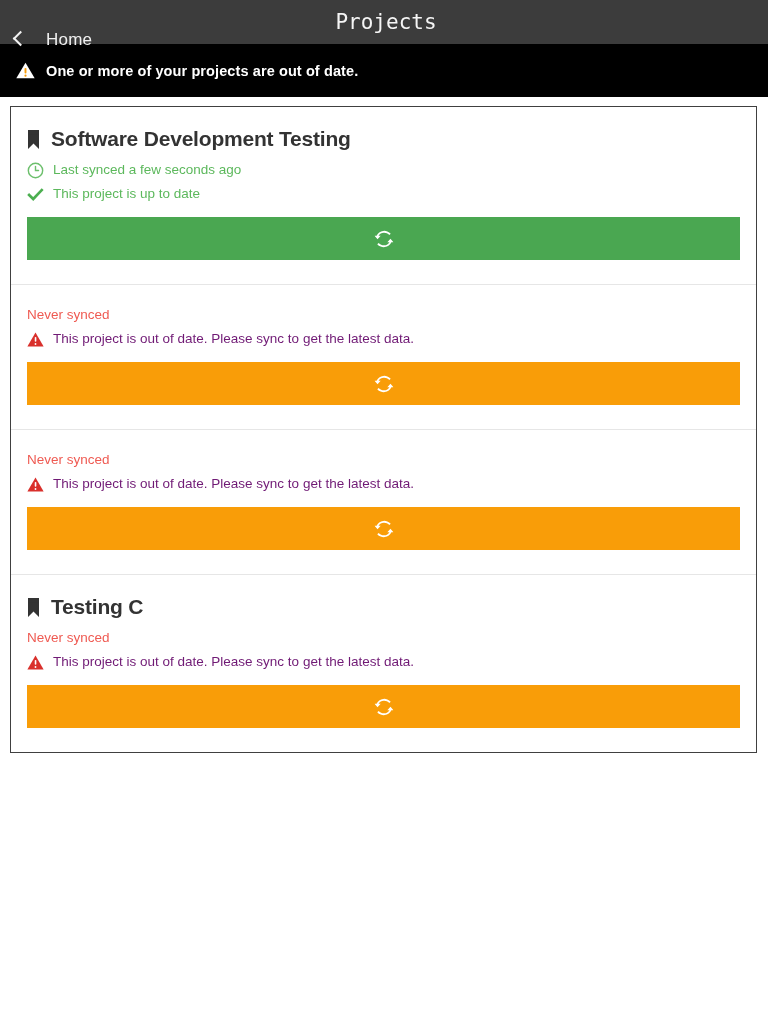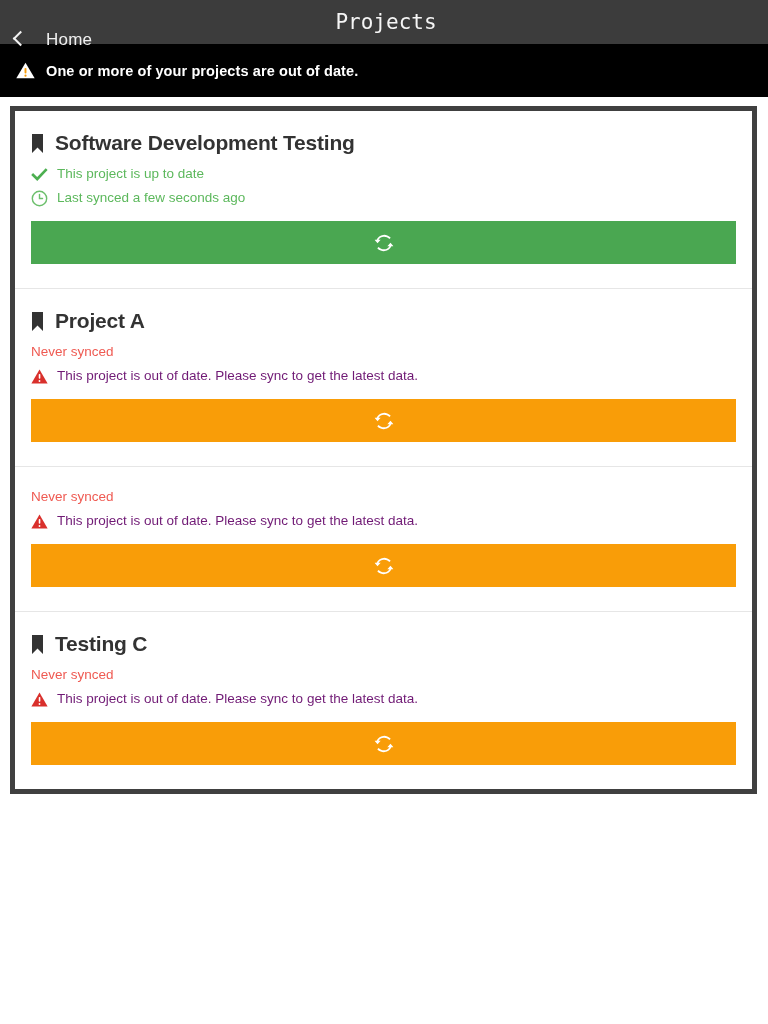--- a/index.html
+++ b/index.html
@@ -70,21 +70,21 @@
     font-size: 14.5px;
     font-weight: bold;
     margin-left: 11px;
     letter-spacing: .1px;
   }
   .tri-white { width: 19px; height: 17px; flex: none; display:block; }
 
   
   .panel {
     margin: 9px 11px 0 10px;
-    border: 5px solid #404040;
+    border: 1px solid #404040;
     background: #ffffff;
   }
   .prow {
     padding: 20px 16px 24px 16px;
     border-bottom: 1px solid #e6e6e6;
   }
   .prow:last-child { border-bottom: none; }
 
   .ptitle {
     display: flex;
@@ -156,47 +156,40 @@
   <div class="prow">
     <div class="ptitle">
       <svg class="bookmark" viewBox="0 0 13 19">
         <path d="M1 0 H12 V19 L6.5 13.6 L1 19 Z" fill="#333333"></path>
         <rect x="1" y="0" width="11" height="4.4" fill="#333333"></rect>
       </svg>
       <span>Software Development Testing</span>
     </div>
     <div class="pline green">
       <svg class="ico" viewBox="0 0 18 18">
-        <path d="M2.2 9.4 L6.6 13.8 L15.6 4.4" fill="none" stroke="#4caf50" stroke-width="2.8" stroke-linecap="square"></path>
-      </svg>
-      <span>This project is up to date</span>
+        <circle cx="9" cy="9" r="7.6" fill="none" stroke="#6cbf6c" stroke-width="1.5"></circle>
+        <path d="M9 4.6 V9 H12.2" fill="none" stroke="#6cbf6c" stroke-width="1.5" stroke-linecap="round"></path>
+      </svg>
+      <span>Last synced a few seconds ago</span>
     </div>
     <div class="pline green">
       <svg class="ico" viewBox="0 0 18 18">
-        <circle cx="9" cy="9" r="7.6" fill="none" stroke="#6cbf6c" stroke-width="1.5"></circle>
-        <path d="M9 4.6 V9 H12.2" fill="none" stroke="#6cbf6c" stroke-width="1.5" stroke-linecap="round"></path>
-      </svg>
-      <span>Last synced a few seconds ago</span>
+        <path d="M2.2 9.4 L6.6 13.8 L15.6 4.4" fill="none" stroke="#4caf50" stroke-width="2.8" stroke-linecap="square"></path>
+      </svg>
+      <span>This project is up to date</span>
     </div>
     <button class="syncbtn green">
       <svg class="sync-ico" viewBox="0 0 20 20">
         <path d="M15.6 5.9 A7 7 0 0 0 4.2 6.6 L6.5 6.6 L3.2 10.3 L0 6.6 L2.2 6.6 A8.9 8.9 0 0 1 17.1 4.6 Z" fill="#ffffff"></path>
         <path d="M4.4 14.1 A7 7 0 0 0 15.8 13.4 L13.5 13.4 L16.8 9.7 L20 13.4 L17.8 13.4 A8.9 8.9 0 0 1 2.9 15.4 Z" fill="#ffffff"></path>
       </svg>
     </button>
   </div>
 
   <div class="prow">
-    <div class="ptitle">
-      <svg class="bookmark" viewBox="0 0 13 19">
-        <path d="M1 0 H12 V19 L6.5 13.6 L1 19 Z" fill="#333333"></path>
-        <rect x="1" y="0" width="11" height="4.4" fill="#333333"></rect>
-      </svg>
-      <span>Project A</span>
-    </div>
     <div class="pline red-soft noicon">
       <span>Never synced</span>
     </div>
     <div class="pline red">
       <svg class="ico" viewBox="0 0 18 16">
         <path d="M9 0.6 L17.6 15.4 L0.4 15.4 Z" fill="#d9302c"></path>
         <rect x="8.2" y="5.4" width="1.7" height="5" rx="0.8" fill="#ffffff"></rect>
         <circle cx="9" cy="12.7" r="1" fill="#ffffff"></circle>
       </svg>
       <span>This project is out of date. Please sync to get the latest data.</span>

